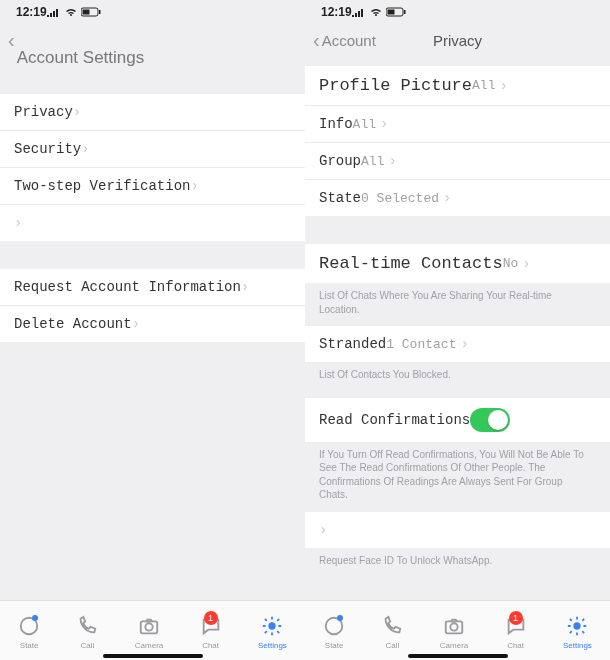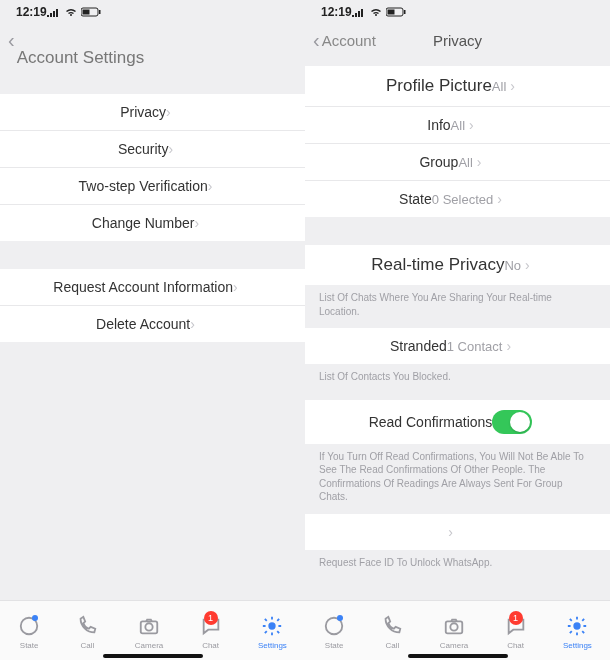--- a/index.html
+++ b/index.html
@@ -9,21 +9,21 @@
 .status-bar { display: flex; justify-content: flex-start; align-items: center; padding: 4px 16px 2px 16px; height: 22px; font-size: 12px; font-weight: 600; color: #222; }
 .status-right { display: flex; align-items: center; gap: 3px; }
 .nav { display: flex; align-items: center; padding: 4px 8px 12px 8px; height: 44px; position: relative; }
 .back { color: #9a9aa0; font-size: 20px; margin-right: 2px; line-height: 1; }
 .nav-title-left { font-size: 17px; color: #777; font-weight: 400; margin-top: 36px; }
 .nav-title-center { position: absolute; left: 0; right: 0; text-align: center; font-size: 15px; color: #555; pointer-events: none; }
 .nav-back-label { font-size: 15px; color: #888; }
 .content { flex: 1; overflow-y: auto; }
 .gap { height: 28px; }
 .gap-sm { height: 6px; }
-.row { background: #fff; display: flex; justify-content: center; align-items: center; padding: 10px 28px 10px 14px; border-bottom: 1px solid #e8e8ea; font-size: 14px; color: #333; min-height: 36px; }
+.row { background: #fff; display: flex; justify-content: flex-start; align-items: center; padding: 10px 28px 10px 14px; border-bottom: 1px solid #e8e8ea; font-size: 14px; color: #333; min-height: 36px; font-family: Liberation Mono, monospace; }
 .row:last-child { border-bottom: none; }
 .group { background: #fff; margin-bottom: 0; }
 .chev { color: #c7c7cc; font-size: 14px; }
 .val { color: #a0a0a6; font-size: 13px; display: flex; align-items: center; gap: 4px; }
 .caption { font-size: 10px; color: #a0a0a6; padding: 6px 18px 10px 14px; line-height: 1.35; }
 .big { font-size: 17px; font-weight: 500; color: #333; }
 .toggle { width: 40px; height: 24px; border-radius: 12px; background: #34c759; position: relative; }
 .toggle::after { content: ''; position: absolute; right: 2px; top: 2px; width: 20px; height: 20px; background: #fff; border-radius: 50%; box-shadow: 0 1px 2px rgba(0,0,0,.2); }
 .tabbar { height: 60px; border-top: 1px solid #e2e2e4; background: #fafafa; display: flex; justify-content: space-around; align-items: center; padding-top: 4px; }
 .tab { display: flex; flex-direction: column; align-items: center; font-size: 8px; color: #9a9aa0; gap: 2px; position: relative; }
@@ -68,21 +68,20 @@
           </div>
         <div class="row">
             <span>Security</span>
             <span class="chev">›</span>
           </div>
         <div class="row">
             <span>Two-step Verification</span>
             <span class="chev">›</span>
           </div>
         <div class="row">
-            <span>Change Number</span>
             <span class="chev">›</span>
           </div>
       </div>
       <div class="gap"></div>
       <div class="group">
         <div class="row">
             <span>Request Account Information</span>
             <span class="chev">›</span>
           </div>
         <div class="row">
@@ -178,21 +177,21 @@
             <span>State</span>
             <span class="val">
               <span>0 Selected</span>
               <span class="chev">›</span>
             </span>
           </div>
       </div>
       <div class="gap"></div>
       <div class="group">
         <div class="row">
-            <span class="big">Real-time Privacy</span>
+            <span class="big">Real-time Contacts</span>
             <span class="val">
               <span>No</span>
               <span class="chev">›</span>
             </span>
           </div>
       </div>
       <div class="caption">List Of Chats Where You Are Sharing Your Real-time Location.</div>
       <div class="group">
         <div class="row">
             <span>Stranded</span>

